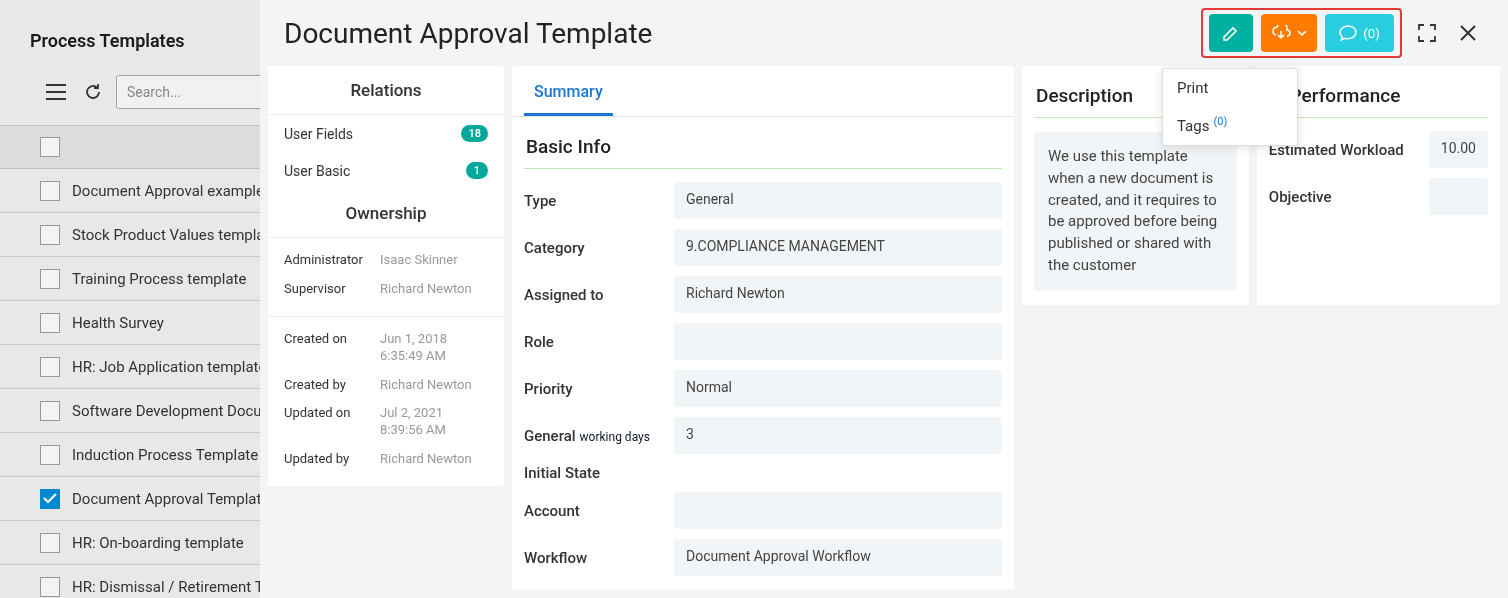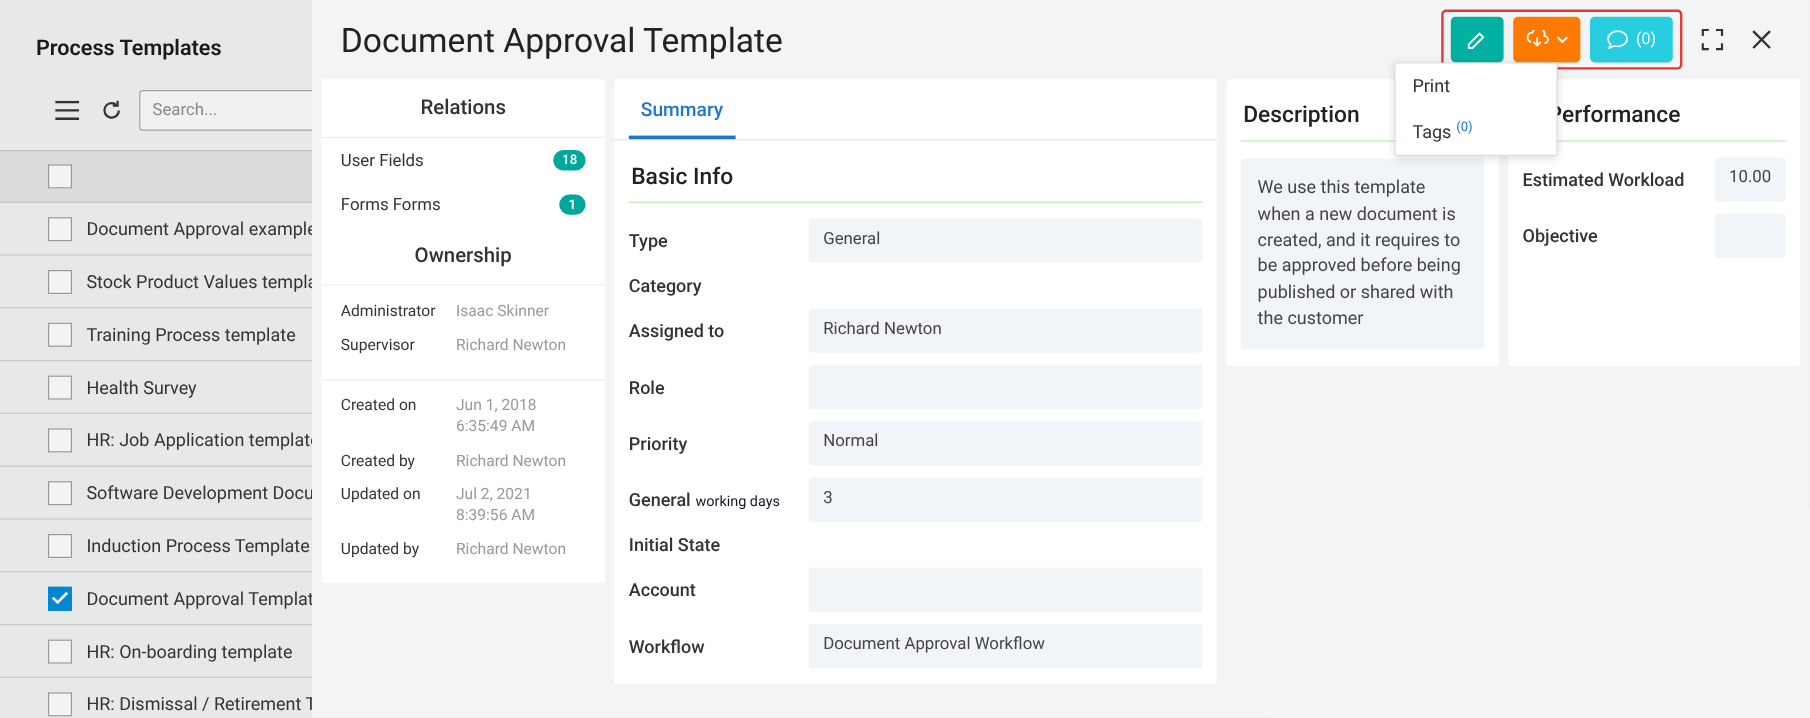--- a/index.html
+++ b/index.html
@@ -55,21 +55,21 @@
     .section-title .tri { font-size: 14px; }
     .field-row { display: flex; align-items: center; padding: 5px 0; }
     .field-label { width: 150px; font-size: 15px; color: #333; font-weight: 500;}
     .field-label .sub { font-size: 12px; color: #0f172a; font-weight: 400; margin-left: 4px; }
     .field-value-box { flex: 1; background: #f2f5f7; border-radius: 3px; padding: 9px 12px; font-size: 14px; color: #444; min-height: 37px; }
 
     .card { background: #fff; border-radius: 2px; }
     .desc-box { margin: 6px 12px 14px 12px; background: #f2f5f7; border-radius: 3px; padding: 14px 14px; font-size: 15px; color: #444; line-height: 1.45; }
 
     
-    .dropdown-menu { position: absolute; top: 52px; right: 210px; width: 136px; background: #fff; border: 1px solid #ddd; box-shadow: 0 2px 8px rgba(0,0,0,0.12); border-radius: 2px; z-index: 20; }
+    .dropdown-menu { position: absolute; top: 68px; right: 210px; width: 136px; background: #fff; border: 1px solid #ddd; box-shadow: 0 2px 8px rgba(0,0,0,0.12); border-radius: 2px; z-index: 20; }
     .dropdown-item { padding: 10px 14px; font-size: 15px; color: #333; cursor: pointer; display: flex; align-items: center; gap: 4px; }
     .dropdown-item .sup { color: #1976d2; font-size: 11px; position: relative; top: -5px; }
 
     svg { display: block; }
   </style>
 </head>
 <body>
 
 <div class="sidebar">
   <div class="sidebar-title">Process Templates</div>
@@ -192,21 +192,21 @@
   <div class="columns">
 
     <div class="col col-left">
       <div class="relations-header">Relations</div>
       <div id="relations-list">
           <div class="relation-row">
             <span>User Fields</span>
             <span class="badge">18</span>
           </div>
           <div class="relation-row">
-            <span>Forms Forms</span>
+            <span>User Basic</span>
             <span class="badge">1</span>
           </div>
         </div>
       <div class="ownership-header">Ownership</div>
       <div id="ownership-rows1" class="own-section">
           <div class="own-row">
             <div class="own-label">Administrator</div>
             <div class="own-val">Isaac Skinner</div>
           </div>
           <div class="own-row">
@@ -240,20 +240,21 @@
       </div>
       <div class="section">
         <div class="section-title">Basic Info</div>
         <div style="padding-top:8px;">
           <div class="field-row">
               <div class="field-label">Type</div>
               <div class="field-value-box">General</div>
             </div>
           <div class="field-row">
               <div class="field-label">Category</div>
+              <div class="field-value-box">9.COMPLIANCE MANAGEMENT</div>
             </div>
           <div class="field-row">
               <div class="field-label">Assigned to</div>
               <div class="field-value-box">Richard Newton</div>
             </div>
           <div class="field-row">
               <div class="field-label">Role</div>
               <div class="field-value-box"></div>
             </div>
           <div class="field-row">

